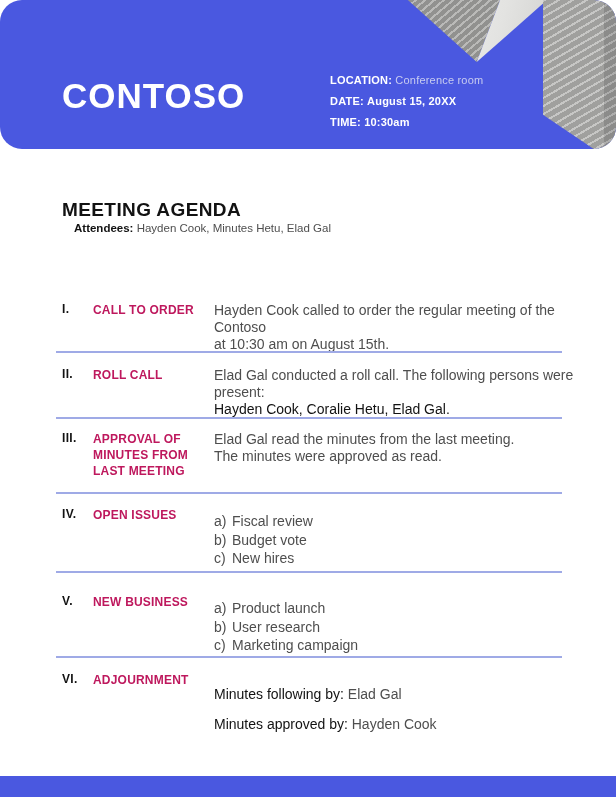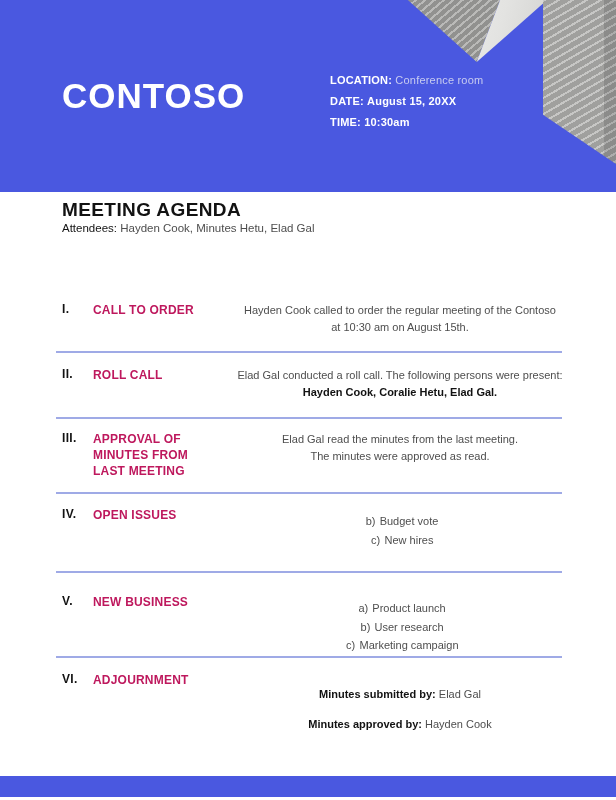--- a/index.html
+++ b/index.html
@@ -1,20 +1,20 @@
 <!DOCTYPE html>
 <html><head>
 <meta charset="utf-8">
 <style>
   html,body{margin:0;padding:0;background:#ffffff;}
   .page{position:relative;width:616px;height:800px;background:#ffffff;overflow:hidden;
         font-family:"Liberation Sans",sans-serif;-webkit-font-smoothing:antialiased;}
 
   
-  .header{position:absolute;left:0;top:0;width:616px;height:192px;background:#4A58E0;overflow:hidden;}
+  .header{position:absolute;left:0;top:0;width:616px;height:149px;background:#4A58E0;overflow:hidden;border-radius:22px;}
   .deco-v{position:absolute;left:405px;top:0;width:142px;height:62px;}
   .face-dark{position:absolute;inset:0;clip-path:polygon(2% 0,67% 0,50.5% 100%);
              background-color:#9c9c9a;
              background-image:repeating-linear-gradient(140deg,rgba(255,255,255,.30) 0 2px,rgba(0,0,0,.07) 2px 6px);}
   .face-light{position:absolute;inset:0;clip-path:polygon(67% 0,100% 0,50.5% 100%);
               background:linear-gradient(105deg,#f5f5f3 0%,#e3e3e1 65%,#d3d3d1 100%);}
   .deco-right{position:absolute;left:543px;top:0;width:73px;height:164px;
               clip-path:polygon(0 0,100% 0,100% 100%,0 70%);
               background-color:#acacaa;
               background-image:linear-gradient(to right,rgba(0,0,0,0) 84%,rgba(0,0,0,.13) 84%),
@@ -22,31 +22,31 @@
   .logo{position:absolute;left:62px;top:76px;font-size:35px;font-weight:bold;color:#ffffff;letter-spacing:1px;}
   .info{position:absolute;left:330px;top:70px;font-size:11px;color:#ffffff;letter-spacing:.2px;}
   .info-row{height:21px;line-height:21px;white-space:nowrap;}
   .info-label{font-weight:bold;}
   .muted{color:#C8CCF0;}
   .wbold{font-weight:bold;}
 
   
   .doc-title{position:absolute;left:62px;top:199px;font-size:19px;font-weight:bold;color:#121212;letter-spacing:.4px;}
   .attendees{position:absolute;left:62px;top:222px;font-size:11.5px;color:#4E4E4E;}
-  .attendees .label{font-weight:normal;color:#121212;}
+  .attendees .label{font-weight:bold;color:#121212;margin-left:12px;}
 
   
   .row{position:absolute;left:62px;width:512px;}
   .num{position:absolute;left:0;top:0;font-size:12px;font-weight:bold;color:#121212;letter-spacing:.3px;}
   .title{position:absolute;left:31px;top:0;width:118px;font-size:12px;font-weight:bold;color:#be185d;
          line-height:16px;white-space:pre-line;letter-spacing:.2px;}
-  .desc{position:absolute;left:152px;top:0;width:372px;font-size:11px;color:#4E4E4E;text-align:center;}
+  .desc{position:absolute;left:152px;top:0;width:372px;font-size:14px;color:#4E4E4E;}
   .desc-line{line-height:17px;white-space:pre-line;}
   .row-vi .desc-line{line-height:15px;}
-  .bold-dark{font-weight:bold;color:#121212;}
+  .bold-dark{font-weight:normal;color:#121212;}
   .list{padding-top:5px;}
   .li{line-height:18.5px;white-space:nowrap;}
   .li .letter{display:inline-block;width:18px;}
   .divider{position:absolute;left:56px;width:506px;height:1.5px;background:#9FAAE6;}
 
   
   .footer{position:absolute;left:0;top:776px;width:616px;height:21px;background:#4A58E0;}
 </style>
 </head>
 <body>
@@ -113,20 +113,23 @@
     </div>
   </div>
   <div class="divider" style="top:492px"></div>
 
   <div class="row" style="top:507px">
     <div class="num">IV.</div>
     <div class="title">OPEN ISSUES</div>
     <div class="desc">
       <div class="list">
         <div class="li">
+          <span class="letter">a)</span><span>Fiscal review</span>
+        </div>
+        <div class="li">
           <span class="letter">b)</span><span>Budget vote</span>
         </div>
         <div class="li">
           <span class="letter">c)</span><span>New hires</span>
         </div>
       </div>
     </div>
   </div>
   <div class="divider" style="top:571px"></div>
 
@@ -147,21 +150,21 @@
       </div>
     </div>
   </div>
   <div class="divider" style="top:656px"></div>
 
   <div class="row row-vi" style="top:672px">
     <div class="num">VI.</div>
     <div class="title">ADJOURNMENT</div>
     <div class="desc">
       <div class="desc-line">
-        <span class="bold-dark">Minutes submitted by:</span><span> Elad Gal</span>
+        <span class="bold-dark">Minutes following by:</span><span> Elad Gal</span>
       </div>
       <div class="desc-line">
         <span class="bold-dark">Minutes approved by:</span><span> Hayden Cook</span>
       </div>
     </div>
   </div>
 
   <div class="footer"></div>
 </div>
 

